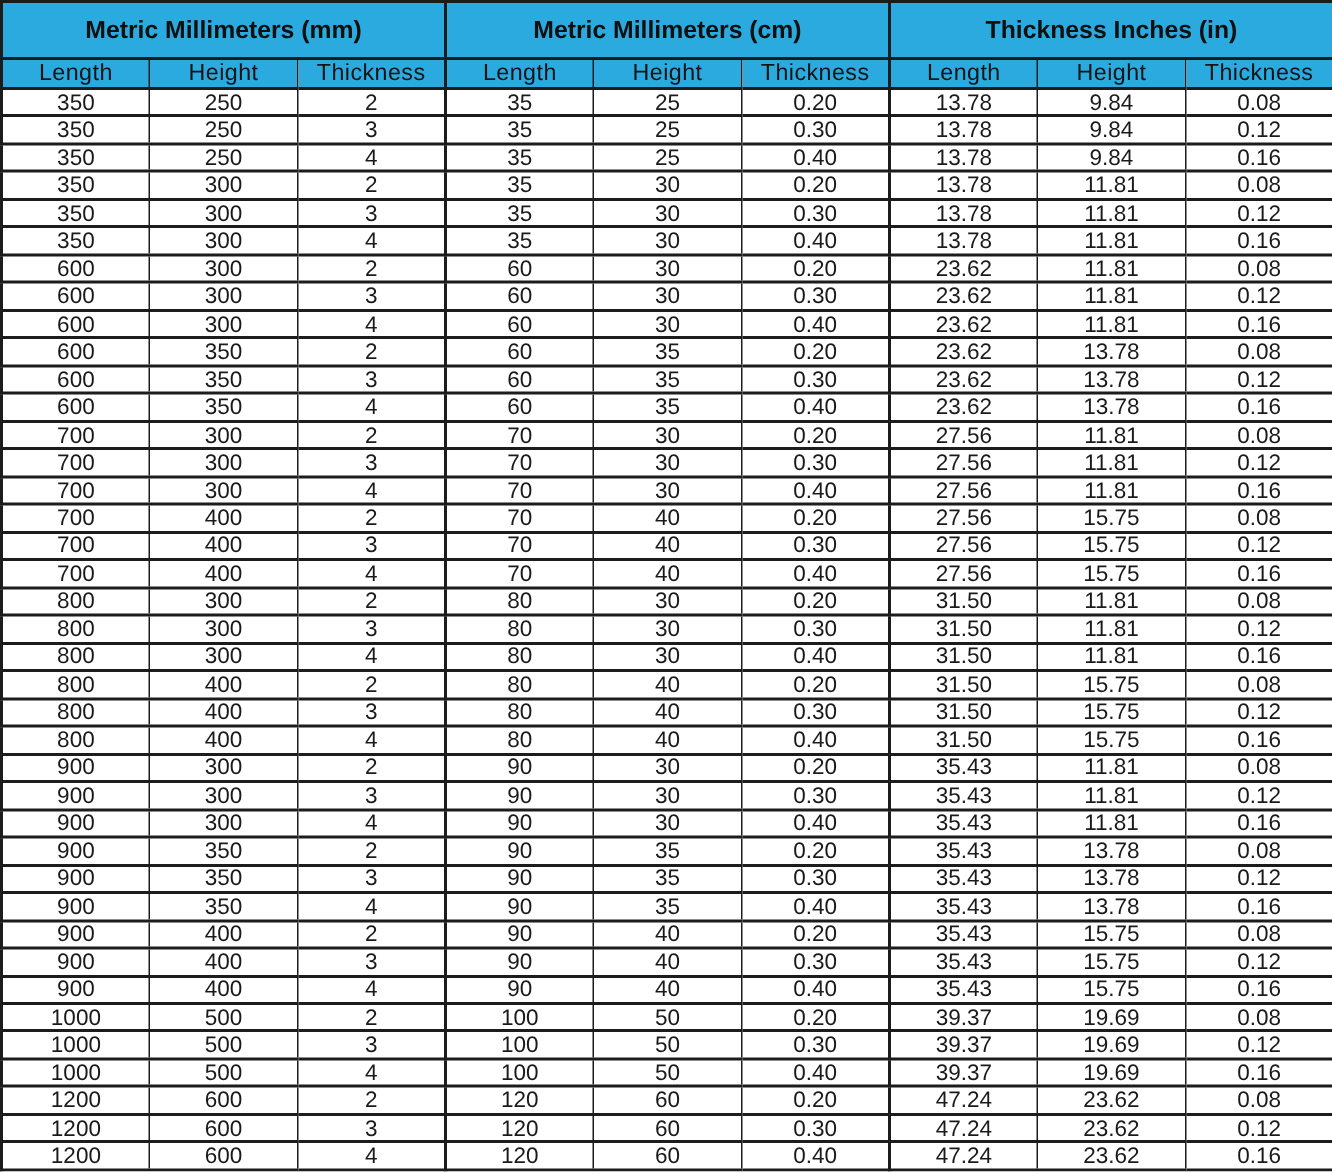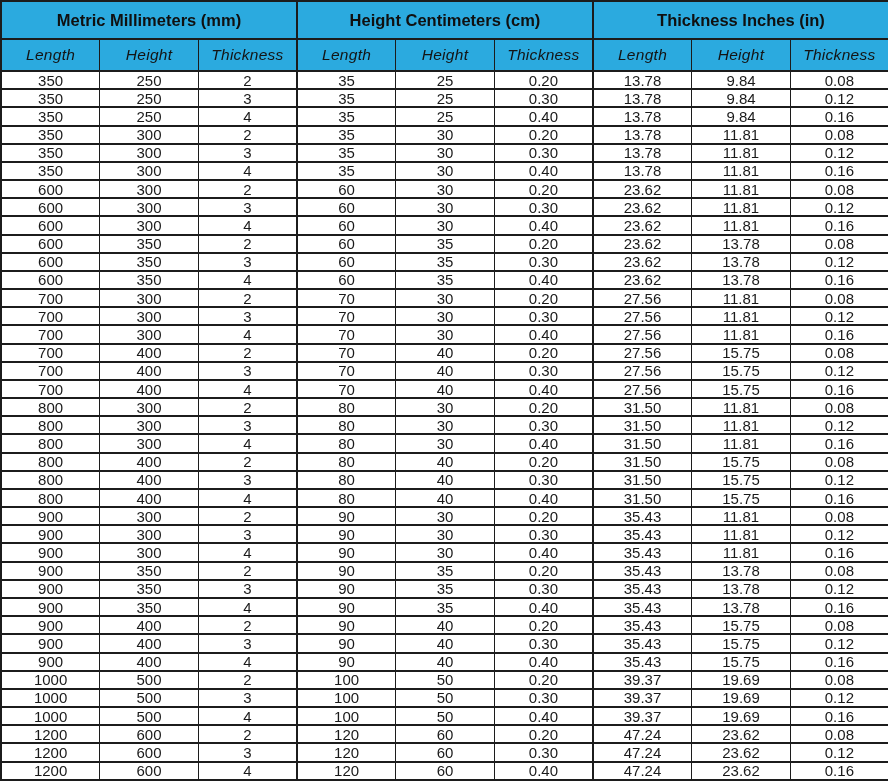--- a/index.html
+++ b/index.html
@@ -38,21 +38,21 @@
   table.conv .group-start { border-left-width: 2px; }
   table.conv .group-end   { border-right-width: 2px; }
 
   tr.group-title-row { height: 38px; }
   tr.group-title-row th {
     background: var(--header-bg);
     font-size: 16.5px;
     font-weight: bold;
     color: #101010;
   }
-  tr.col-header-row { height: 32px; font-style: italic; }
+  tr.col-header-row { height: 20px; }
   tr.col-header-row th {
     background: var(--header-bg);
     font-size: 15.5px;
     font-weight: normal;
     color: #141414;
     letter-spacing: 0.3px;
   }
   tbody td {
     font-size: 15px;
     line-height: 1;
@@ -70,21 +70,21 @@
     <col style="width:98.7px">
       <col style="width:98.7px">
       <col style="width:98.6px">
     <col style="width:98.7px">
       <col style="width:98.7px">
       <col style="width:98.6px">
   </colgroup>
   <thead>
     <tr class="group-title-row">
       <th colspan="3" class="group-start group-end">Metric Millimeters (mm)</th>
-      <th colspan="3" class="group-start group-end">Height Centimeters (cm)</th>
+      <th colspan="3" class="group-start group-end">Metric Millimeters (cm)</th>
       <th colspan="3" class="group-start group-end">Thickness Inches (in)</th>
     </tr>
     <tr class="col-header-row">
       <th class="group-start">Length</th>
       <th>Height</th>
       <th class="group-end">Thickness</th>
       <th class="group-start">Length</th>
       <th>Height</th>
       <th class="group-end">Thickness</th>
       <th class="group-start">Length</th>

